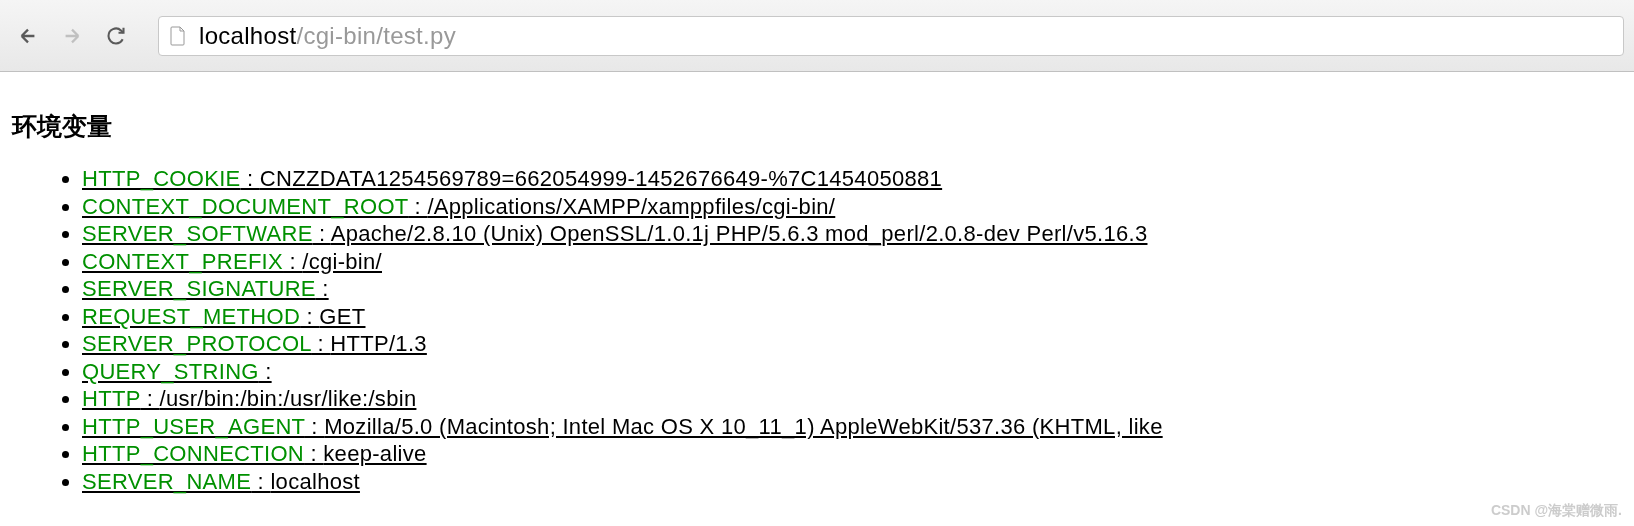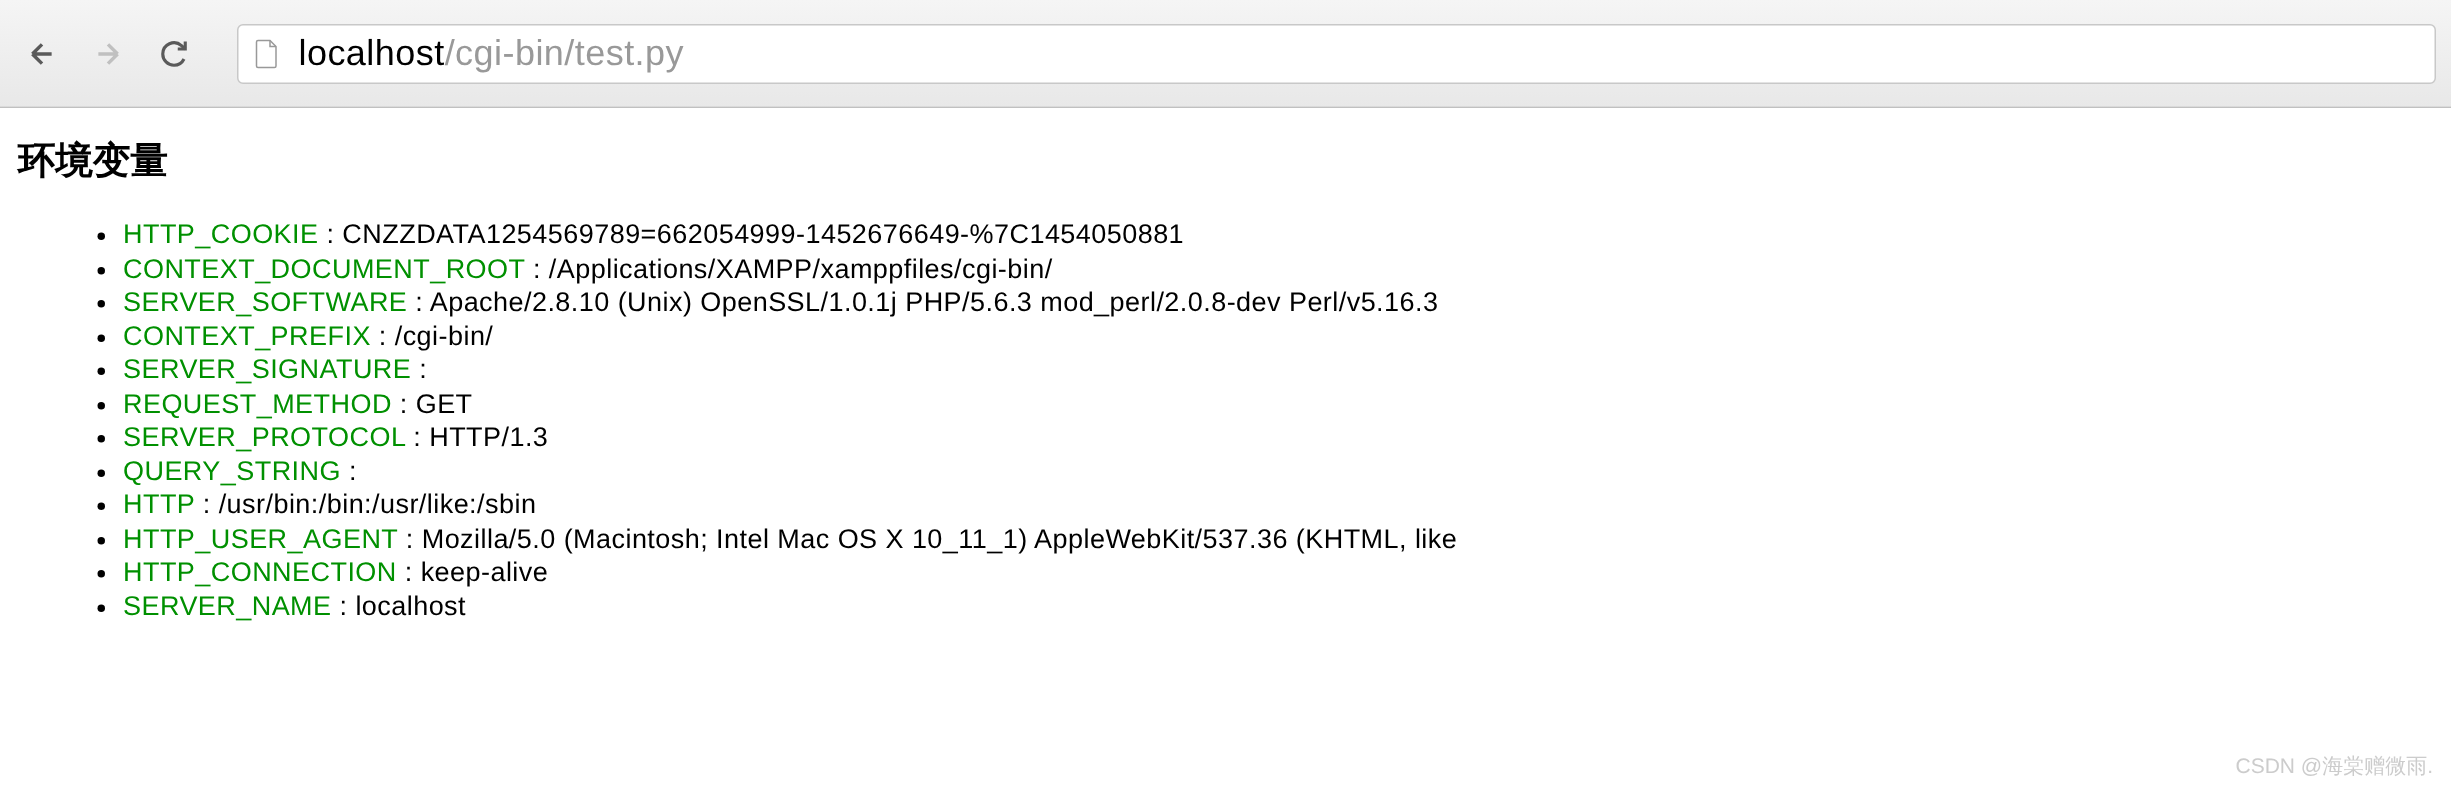--- a/index.html
+++ b/index.html
@@ -100,32 +100,34 @@
       padding: 18px 12px 0 12px;
       font-family: "Century Gothic", "Avant Garde", "Futura", sans-serif;
     }
     
     .page-heading {
       font-size: 25px;
       font-weight: bold;
       color: #000;
       margin-bottom: 22px;
       font-family: "Microsoft YaHei", "PingFang SC", sans-serif;
+      margin-top: 20px;
     }
     
     .env-list {
       list-style: disc;
       padding-left: 70px;
     }
     
     .env-list li {
-      font-size: 18px;
+      font-size: 22px;
       line-height: 1.25;
       color: #000;
       letter-spacing: 0.3px;
+      text-decoration: underline;
     }
     
     .env-key {
       color: #009000;
     }
     
     .env-sep {
       color: #000;
     }
     
@@ -133,20 +135,21 @@
       color: #000;
     }
     
     .watermark {
       position: absolute;
       bottom: 6px;
       right: 12px;
       font-size: 14px;
       color: #ccc;
       font-family: "Microsoft YaHei", sans-serif;
+      font-weight: bold;
     }
   </style>
 </head>
 <body>
 
 <div class="browser-toolbar">
   <div class="nav-buttons">
     <div class="nav-btn">
       <svg viewBox="0 0 24 24" fill="none" stroke="currentColor" stroke-width="2.5">
         <path d="M19 12H5M5 12L12 5M5 12L12 19"></path>

